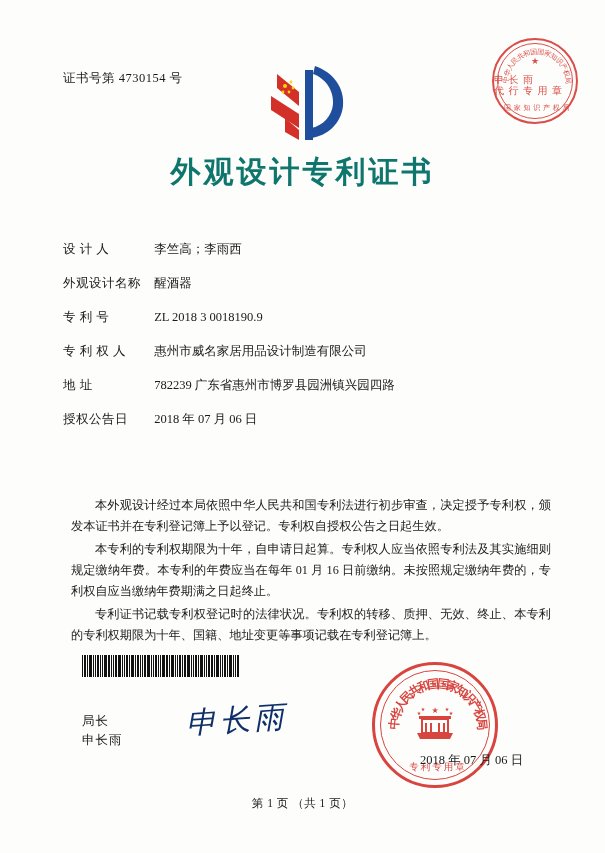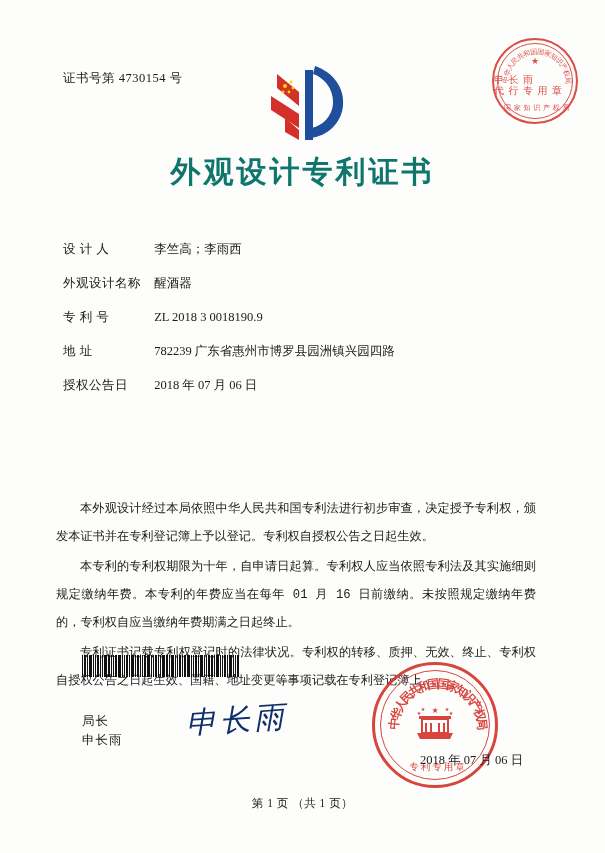--- a/index.html
+++ b/index.html
@@ -143,27 +143,26 @@
   }
   .row.two .right-val {
     position: absolute;
     left: 355px;
     top: 0;
   }
 
   
   .body-text {
     position: absolute;
-    left: 56px;
+    left: 71px;
     top: 495px;
     width: 480px;
     font-size: 12.2px;
-    line-height: 28px;
+    line-height: 21px;
     text-align: justify;
-    font-family: Liberation Mono, monospace;
   }
   .body-text p {
     margin: 0 0 2px 0;
     text-indent: 24px;
   }
 
   
   .barcode {
     position: absolute;
     left: 82px;
@@ -330,33 +329,37 @@
     </div>
     <div class="row">
       <span class="lbl">外观设计名称</span>
       <span class="val">醒酒器</span>
     </div>
     <div class="row">
       <span class="lbl">专 利 号</span>
       <span class="val">ZL 2018 3 0018190.9</span>
     </div>
     <div class="row">
+      <span class="lbl">专 利 权 人</span>
+      <span class="val">惠州市威名家居用品设计制造有限公司</span>
+    </div>
+    <div class="row">
       <span class="lbl">地 址</span>
       <span class="val">782239  广东省惠州市博罗县园洲镇兴园四路</span>
     </div>
     <div class="row two">
       <span class="lbl">授权公告日</span>
       <span class="val">2018 年 07 月 06 日</span>
     </div>
   </div>
 
   <div class="body-text">
     <p>本外观设计经过本局依照中华人民共和国专利法进行初步审查，决定授予专利权，颁发本证书并在专利登记簿上予以登记。专利权自授权公告之日起生效。</p>
     <p>本专利的专利权期限为十年，自申请日起算。专利权人应当依照专利法及其实施细则规定缴纳年费。本专利的年费应当在每年 01 月 16 日前缴纳。未按照规定缴纳年费的，专利权自应当缴纳年费期满之日起终止。</p>
-    <p>专利证书记载专利权登记时的法律状况。专利权的转移、质押、无效、终止、专利权自授权公告之日起生效、国籍、地址变更等事项记载在专利登记簿上。</p>
+    <p>专利证书记载专利权登记时的法律状况。专利权的转移、质押、无效、终止、本专利的专利权期限为十年、国籍、地址变更等事项记载在专利登记簿上。</p>
   </div>
 
   <div class="barcode" id="barcode"><i style="width: 1px;"></i><i style="width: 2px;"></i><i style="width: 1px;"></i><i style="width: 3px;"></i><i style="width: 1px;"></i><i style="width: 1px;"></i><i style="width: 2px;"></i><i style="width: 1px;"></i><i style="width: 1px;"></i><i style="width: 3px;"></i><i style="width: 2px;"></i><i style="width: 1px;"></i><i style="width: 1px;"></i><i style="width: 2px;"></i><i style="width: 3px;"></i><i style="width: 1px;"></i><i style="width: 1px;"></i><i style="width: 2px;"></i><i style="width: 1px;"></i><i style="width: 3px;"></i><i style="width: 1px;"></i><i style="width: 2px;"></i><i style="width: 1px;"></i><i style="width: 1px;"></i><i style="width: 2px;"></i><i style="width: 3px;"></i><i style="width: 1px;"></i><i style="width: 1px;"></i><i style="width: 2px;"></i><i style="width: 1px;"></i><i style="width: 1px;"></i><i style="width: 3px;"></i><i style="width: 2px;"></i><i style="width: 1px;"></i><i style="width: 3px;"></i><i style="width: 1px;"></i><i style="width: 1px;"></i><i style="width: 2px;"></i><i style="width: 1px;"></i><i style="width: 2px;"></i><i style="width: 3px;"></i><i style="width: 1px;"></i><i style="width: 1px;"></i><i style="width: 2px;"></i><i style="width: 1px;"></i><i style="width: 3px;"></i><i style="width: 1px;"></i><i style="width: 1px;"></i><i style="width: 2px;"></i><i style="width: 2px;"></i><i style="width: 1px;"></i><i style="width: 3px;"></i><i style="width: 1px;"></i><i style="width: 1px;"></i><i style="width: 2px;"></i><i style="width: 1px;"></i><i style="width: 3px;"></i><i style="width: 1px;"></i><i style="width: 1px;"></i><i style="width: 2px;"></i></div>
 
   <div class="director-label">
     <div>局长</div>
     <div>申长雨</div>
   </div>
   <div class="signature">申长雨</div>
 

